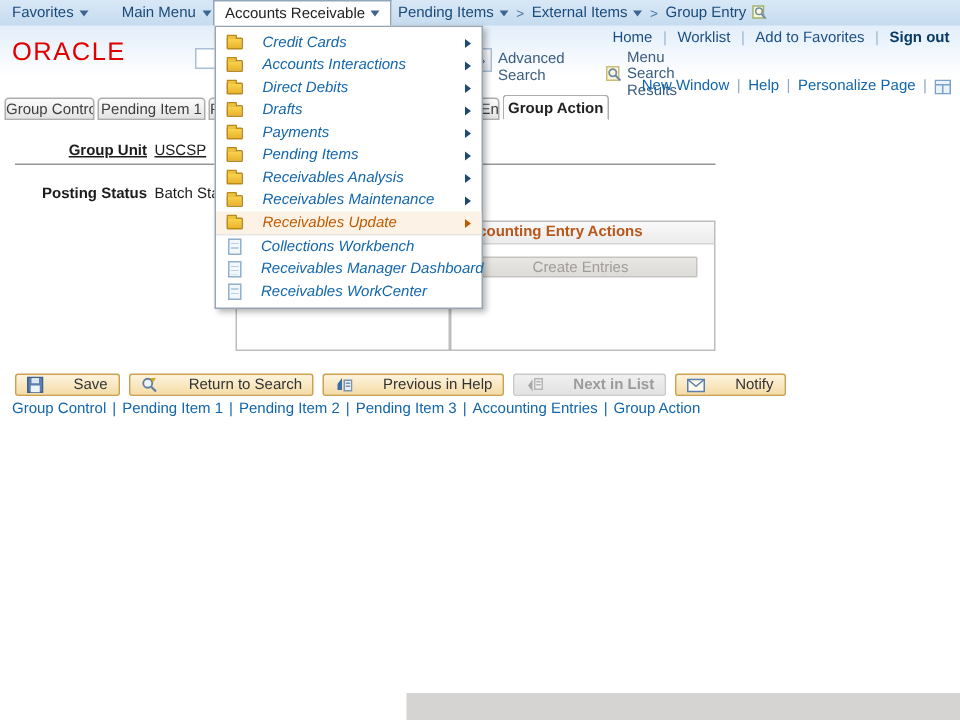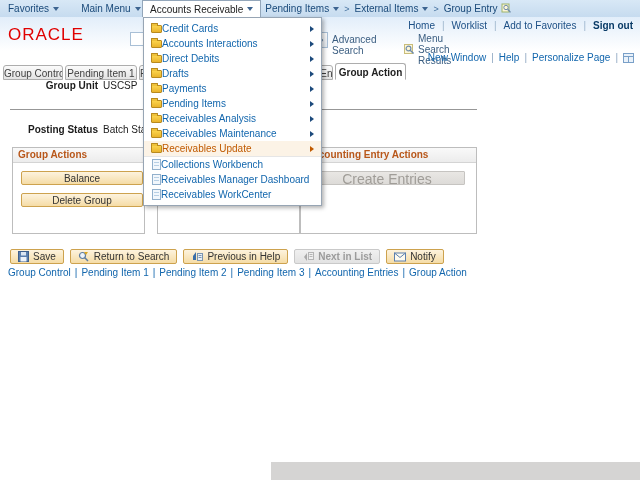--- a/index.html
+++ b/index.html
@@ -51,57 +51,57 @@
        border:1px solid #adadad;border-radius:3px 3px 0 0;color:#3f3f3f;overflow:hidden;
        white-space:nowrap;box-sizing:border-box;}
   .tab .tl::first-letter{text-decoration:underline;}
   .tab.active{height:17px;line-height:17px;background:#ffffff;font-weight:bold;color:#222;
               border-bottom:1px solid #ffffff;}
   .tw0{width:60px}.tw1{width:72px}.tw2{width:62px}.tw3{width:62px}.tw4{width:66px}.tw5{width:71px}
 
   
   .flabel{position:absolute;left:10px;width:88px;text-align:right;font-weight:bold;color:#1c1c1c;}
   .fvalue{position:absolute;left:103px;color:#1c1c1c;white-space:nowrap;}
-  .row1{top:80px;}
+  .row1{top:95px;text-decoration:underline;}
   .row2{top:124px;}
   .divider{position:absolute;left:10px;top:109px;width:467px;height:1px;background:#979797;}
 
   
   .gbox{position:absolute;top:147px;height:87px;border:1px solid #bdbdbd;background:#fff;box-sizing:border-box;}
   .gbox-left{left:12px;width:133px;}
   .gbox-mid{left:157px;width:143px;}
   .gbox-right{left:300px;width:177px;}
   .gbox-head{height:14px;line-height:13px;background:linear-gradient(#f9f9f9,#ececec);
              border-bottom:1px solid #d4d4d4;color:#b8571a;font-weight:bold;padding:0 5px;
              white-space:nowrap;overflow:hidden;}
   .btn-wheat{display:block;background:linear-gradient(#fdf3de,#f5dca6);border:1px solid #cda24e;
              border-radius:2px;color:#333;font-size:10px;text-align:center;height:14px;line-height:12px;
              box-sizing:border-box;cursor:pointer;}
   .gbox-left .btn-wheat{margin:8px 2px 0 8px;width:122px;}
   .btn-gray{display:block;background:linear-gradient(#e9e7e4,#dddbd8);border:1px solid #c6c4c1;
-            color:#a09d98;font-size:14px;text-align:center;height:14px;line-height:12px;
+            color:#a09d98;font-size:10px;text-align:center;height:14px;line-height:12px;
             box-sizing:border-box;margin:8px 12px 0 8px;width:156px;border-radius:1px;}
 
   
   .toolbar{position:absolute;left:10px;top:249px;display:flex;gap:6px;}
-  .tbtn{display:flex;align-items:center;gap:4px;height:15px;padding:0 7px;
+  .tbtn{display:flex;align-items:center;gap:20px;height:15px;padding:0 7px;
         background:linear-gradient(#fdf3de,#f5dca6);border:1px solid #cda24e;border-radius:2px;
         color:#333;font-size:10px;cursor:pointer;}
   .tbtn.disabled{background:linear-gradient(#f0f0f0,#e2e2e2);border-color:#c9c9c9;color:#9b9b9b;cursor:default;font-weight:bold;}
 
   
   .flinks{position:absolute;left:8px;top:267px;display:flex;gap:4px;align-items:center;}
   .flinks a{color:#1266ad;}
   .fsep{color:#1266ad;}
 
   
   .menu{position:absolute;left:143px;top:17px;width:177px;z-index:20;background:#ffffff;
         border:1px solid #97a5b4;box-shadow:2px 2px 4px rgba(0,0,0,0.30);padding:3px 0;}
   .mi{height:15px;display:flex;align-items:center;padding-left:7px;position:relative;cursor:pointer;}
-  .mi-label{color:#1266ad;white-space:nowrap;}
+  .mi-label{color:#1266ad;margin-left:13px;white-space:nowrap;font-style:italic;}
   .mi.hl{background:#fcf3e6;}
   .mi.hl .mi-label{color:#c05a00;}
   .mi.sect{border-top:1px solid #e6e6e6;}
   .mi-arrow{position:absolute;right:7px;width:0;height:0;border-top:3px solid transparent;
             border-bottom:3px solid transparent;border-left:4px solid #1c4a7c;}
   .mi.hl .mi-arrow{border-left-color:#c05a00;}
   .ic-folder{width:11px;height:8px;background:linear-gradient(#fbd34d,#eab42c);border:1px solid #b98a1e;
              border-radius:1px;position:relative;box-sizing:border-box;flex:0 0 auto;}
   .ic-folder::before{content:"";position:absolute;top:-3px;left:-1px;width:5px;height:2px;
              background:#eec23a;border:1px solid #b98a1e;border-bottom:none;border-radius:1px 1px 0 0;}
@@ -205,25 +205,20 @@
     <div class="tab tw4"><span class="tl">Accounting Entries</span></div>
     <div class="tab tw5 active"><span>Group Action</span></div>
   </div>
 
   <span class="flabel row1">Group Unit</span>
   <span class="fvalue row1">USCSP</span>
   <div class="divider"></div>
   <span class="flabel row2">Posting Status</span>
   <span class="fvalue row2">Batch Stand</span>
 
-  <div class="gbox gbox-left">
-    <div class="gbox-head">Group Actions</div>
-    <button class="btn-wheat">Balance</button>
-    <button class="btn-wheat">Delete Group</button>
-  </div>
   <div class="gbox gbox-mid"></div>
   <div class="gbox gbox-right">
     <div class="gbox-head">Accounting Entry Actions</div>
     <button class="btn-gray" disabled="">Create Entries</button>
   </div>
 
   <div class="toolbar">
     <button class="tbtn">
       <svg class="icon-svg" width="11" height="11" viewBox="0 0 11 11">
         <rect x="0.5" y="0.5" width="10" height="10" fill="#5b7fae" stroke="#3e5f8c"></rect>

